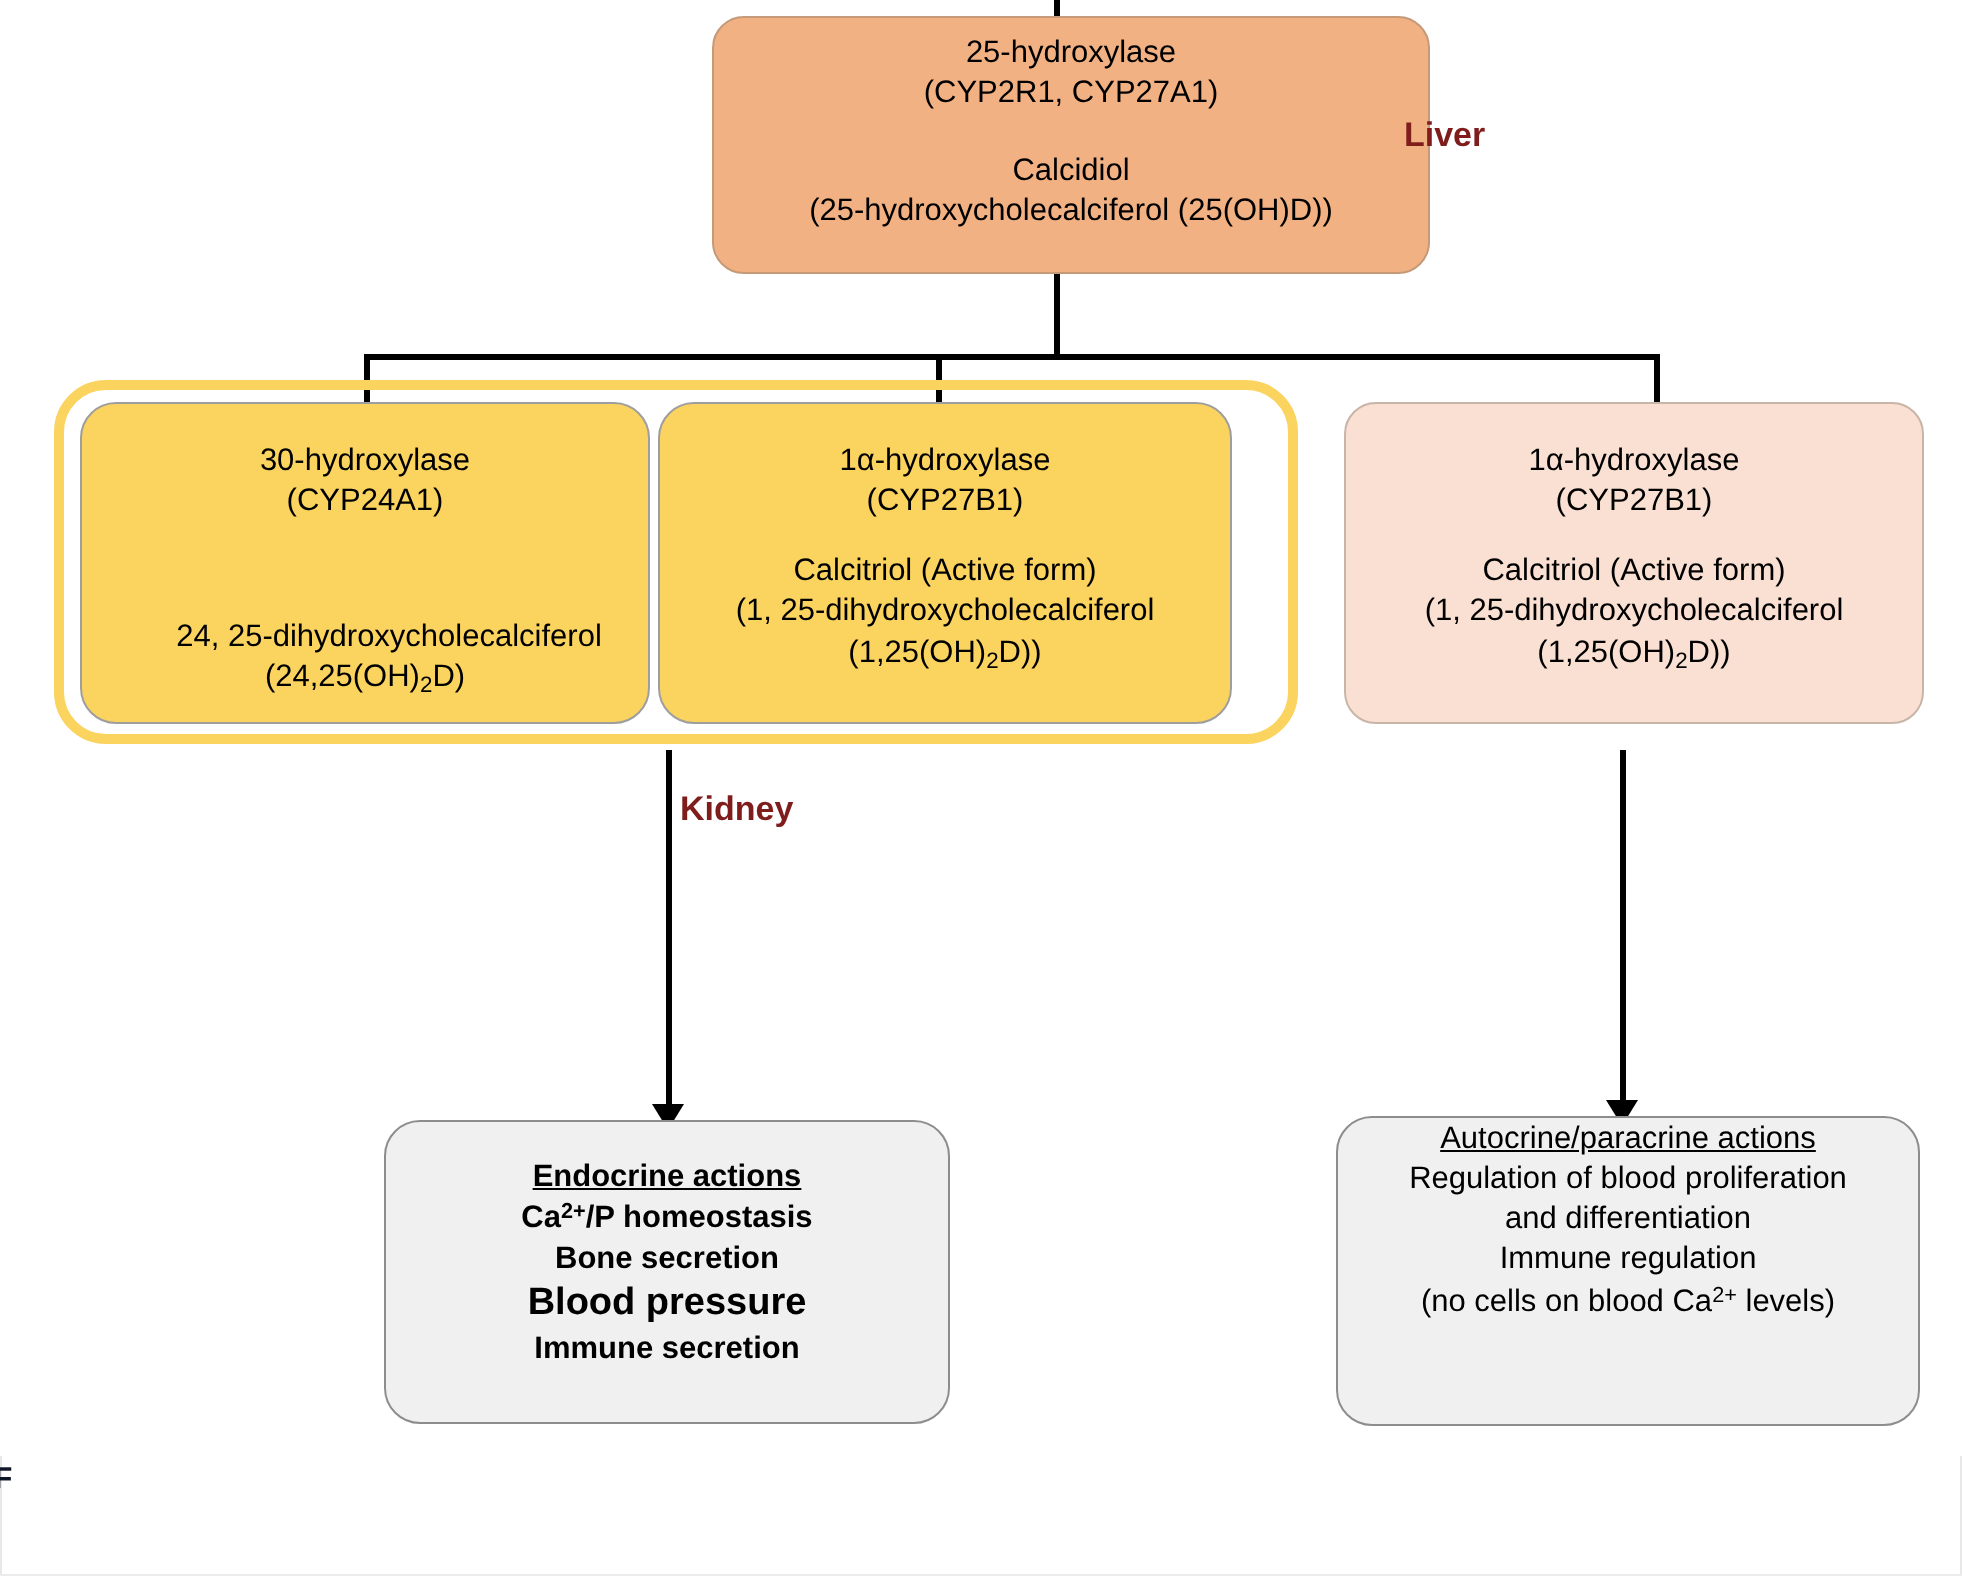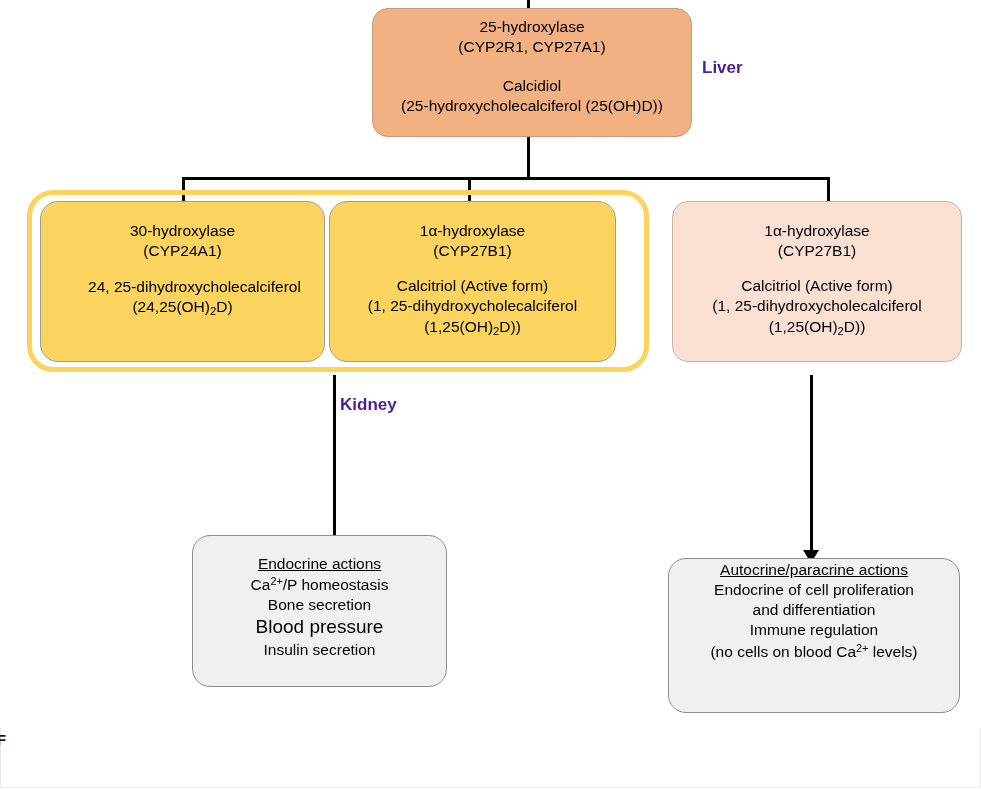--- a/index.html
+++ b/index.html
@@ -91,21 +91,21 @@
     height: 0;
     border-left: 8px solid transparent;
     border-right: 8px solid transparent;
     border-top: 13px solid #000000;
   }
 
   
   .label-bold {
     position: absolute;
     font-weight: bold;
-    color: #4c1d95;
+    color: #7f1d1d;
     white-space: pre-line;
     line-height: 1.32;
   }
 
   .underline { text-decoration: underline; }
   sub { font-size: 0.72em; vertical-align: -0.28em; }
   sup { font-size: 0.70em; vertical-align: 0.42em; }
 
   .clip-glyph {
     position: absolute;
@@ -139,34 +139,34 @@
 
   <div class="vline" style="left:827px; top:177px; height:113px;"></div>
   <div class="arrowhead" style="left:820px; top:285px;"></div>
 
   <div class="vline" style="left:333px; top:375px; height:185px;"></div>
   <div class="arrowhead" style="left:326px; top:552px;"></div>
 
   <div class="vline" style="left:810px; top:375px; height:183px;"></div>
   <div class="arrowhead" style="left:803px; top:550px;"></div>
 
-  <div class="node node-liver" style="left:372px; top:8px; width:320px; height:129px;">
+  <div class="node node-liver" style="left:356px; top:8px; width:359px; height:129px;">
     <span class="txt" style="display:block; margin-top:8px; font-size:15.5px;">25-hydroxylase
 (CYP2R1, CYP27A1)</span>
     <span class="txt" style="display:block; margin-top:19px; font-size:15.5px;">Calcidiol
 (25-hydroxycholecalciferol (25(OH)D))</span>
   </div>
   <div class="label-bold" style="left:702px; top:57px; font-size:17px;">Liver</div>
 
   <div class="kidney-frame" style="left:27px; top:190px; width:622px; height:182px;"></div>
 
   <div class="node node-kidney" style="left:40px; top:201px; width:285px; height:161px;">
     <span class="txt" style="display:block; margin-top:19px; font-size:15.5px;">30-hydroxylase
 (CYP24A1)</span>
-    <span class="txt" style="display:block; margin-top:16px; font-size:15.5px;padding-left:24px;">24, 25-dihydroxycholecalciferol</span>
+    <span class="txt" style="display:block; margin-top:48px; font-size:15.5px;padding-left:24px;">24, 25-dihydroxycholecalciferol</span>
     <span class="txt" style="display:block; font-size:15.5px;"><span>(24,25(OH)</span><sub>2</sub><span>D)</span></span>
   </div>
 
   <div class="node node-kidney" style="left:329px; top:201px; width:287px; height:161px;">
     <span class="txt" style="display:block; margin-top:19px; font-size:15.5px;">1α-hydroxylase
 (CYP27B1)</span>
     <span class="txt" style="display:block; margin-top:15px; font-size:15.5px;">Calcitriol (Active form)</span>
     <span class="txt" style="display:block; font-size:15.5px;">(1, 25-dihydroxycholecalciferol</span>
     <span class="txt" style="display:block; font-size:15.5px;"><span>(1,25(OH)</span><sub>2</sub><span>D))</span></span>
   </div>
@@ -175,29 +175,29 @@
 
   <div class="node node-tissue" style="left:672px; top:201px; width:290px; height:161px;">
     <span class="txt" style="display:block; margin-top:19px; font-size:15.5px;">1α-hydroxylase
 (CYP27B1)</span>
     <span class="txt" style="display:block; margin-top:15px; font-size:15.5px;">Calcitriol (Active form)</span>
     <span class="txt" style="display:block; font-size:15.5px;">(1, 25-dihydroxycholecalciferol</span>
     <span class="txt" style="display:block; font-size:15.5px;"><span>(1,25(OH)</span><sub>2</sub><span>D))</span></span>
   </div>
 
 
-  <div class="node node-action" style="left:192px; top:535px; width:255px; height:152px;">
+  <div class="node node-action" style="left:192px; top:560px; width:283px; height:152px;font-weight:bold;">
     <span class="txt underline" style="display:block; margin-top:18px; font-size:15.5px;">Endocrine actions</span>
     <span class="txt" style="display:block; font-size:15.5px;"><span>Ca</span><sup>2+</sup><span>/P homeostasis</span></span>
     <span class="txt" style="display:block; font-size:15.5px;">Bone secretion</span>
     <span class="txt" style="display:block; font-size:19px;">Blood pressure</span>
-    <span class="txt" style="display:block; font-size:15.5px;">Insulin secretion</span>
+    <span class="txt" style="display:block; font-size:15.5px;">Immune secretion</span>
   </div>
 
   <div class="node node-action" style="left:668px; top:558px; width:292px; height:155px;">
     <span class="txt underline" style="display:block; margin-top:1px; font-size:15.5px;">Autocrine/paracrine actions</span>
-    <span class="txt" style="display:block; font-size:15.5px;">Endocrine of cell proliferation</span>
+    <span class="txt" style="display:block; font-size:15.5px;">Regulation of blood proliferation</span>
     <span class="txt" style="display:block; font-size:15.5px;">and differentiation</span>
     <span class="txt" style="display:block; font-size:15.5px;">Immune regulation</span>
     <span class="txt" style="display:block; font-size:15.5px;"><span>(no cells on blood Ca</span><sup>2+</sup><span> levels)</span></span>
   </div>
 
 </div>
 
 </body></html>

